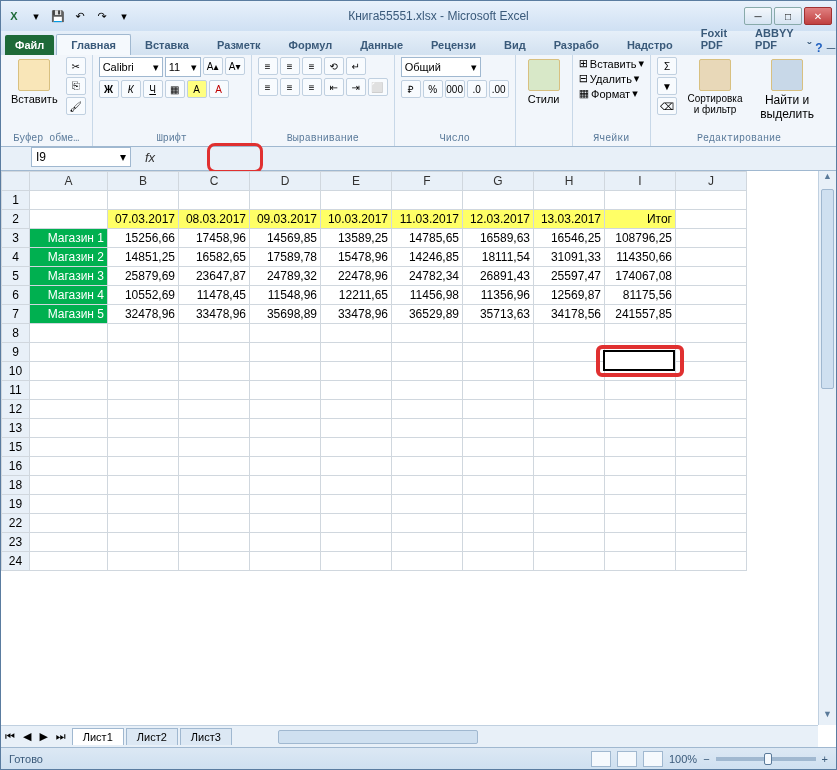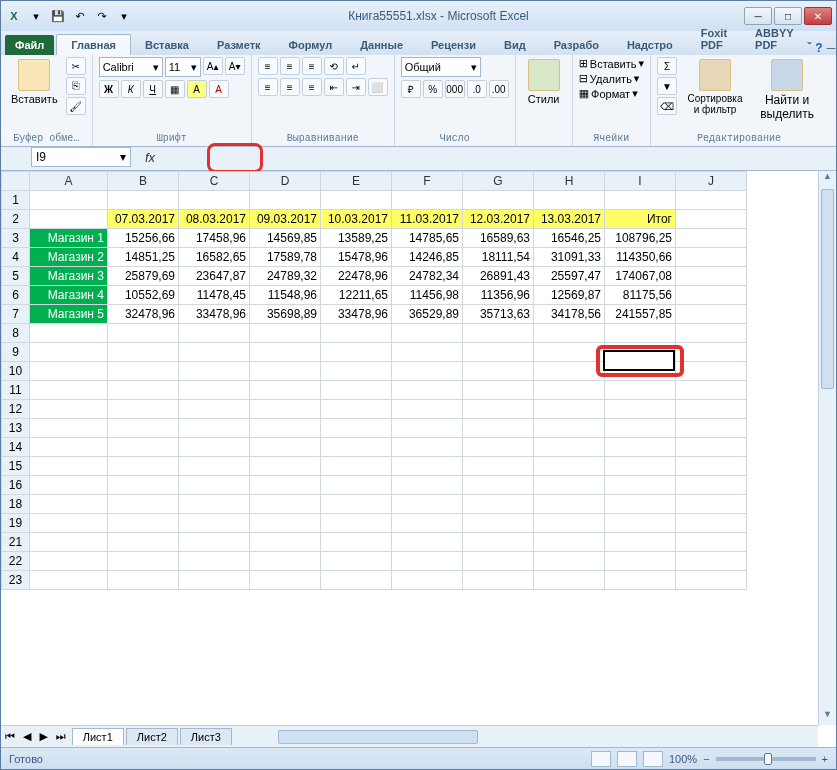--- a/index.html
+++ b/index.html
@@ -441,33 +441,20 @@
               <td></td>
               <td></td>
               <td></td>
               <td></td>
               <td></td>
               <td></td>
               <td></td>
               <td></td>
             </tr>
             <tr>
-              <td class="rowhdr">14</td>
-              <td></td>
-              <td></td>
-              <td></td>
-              <td></td>
-              <td></td>
-              <td></td>
-              <td></td>
-              <td></td>
-              <td></td>
-              <td></td>
-            </tr>
-            <tr>
               <td class="rowhdr">15</td>
               <td></td>
               <td></td>
               <td></td>
               <td></td>
               <td></td>
               <td></td>
               <td></td>
               <td></td>
               <td></td>
@@ -506,47 +493,47 @@
               <td></td>
               <td></td>
               <td></td>
               <td></td>
               <td></td>
               <td></td>
               <td></td>
               <td></td>
             </tr>
             <tr>
-              <td class="rowhdr">21</td>
-              <td></td>
-              <td></td>
-              <td></td>
-              <td></td>
-              <td></td>
-              <td></td>
-              <td></td>
-              <td></td>
-              <td></td>
-              <td></td>
-            </tr>
-            <tr>
               <td class="rowhdr">22</td>
               <td></td>
               <td></td>
               <td></td>
               <td></td>
               <td></td>
               <td></td>
               <td></td>
               <td></td>
               <td></td>
               <td></td>
             </tr>
             <tr>
               <td class="rowhdr">23</td>
+              <td></td>
+              <td></td>
+              <td></td>
+              <td></td>
+              <td></td>
+              <td></td>
+              <td></td>
+              <td></td>
+              <td></td>
+              <td></td>
+            </tr>
+            <tr>
+              <td class="rowhdr">24</td>
               <td></td>
               <td></td>
               <td></td>
               <td></td>
               <td></td>
               <td></td>
               <td></td>
               <td></td>
               <td></td>
               <td></td>

